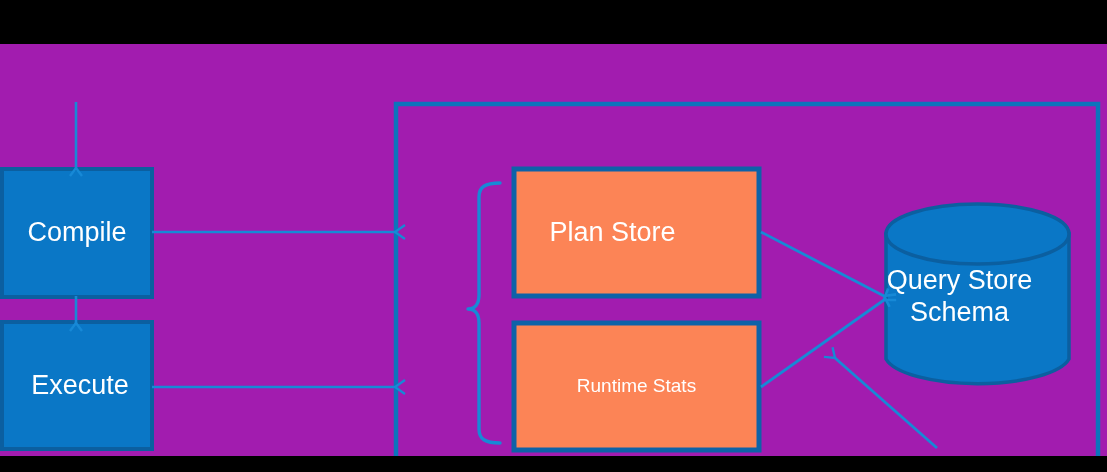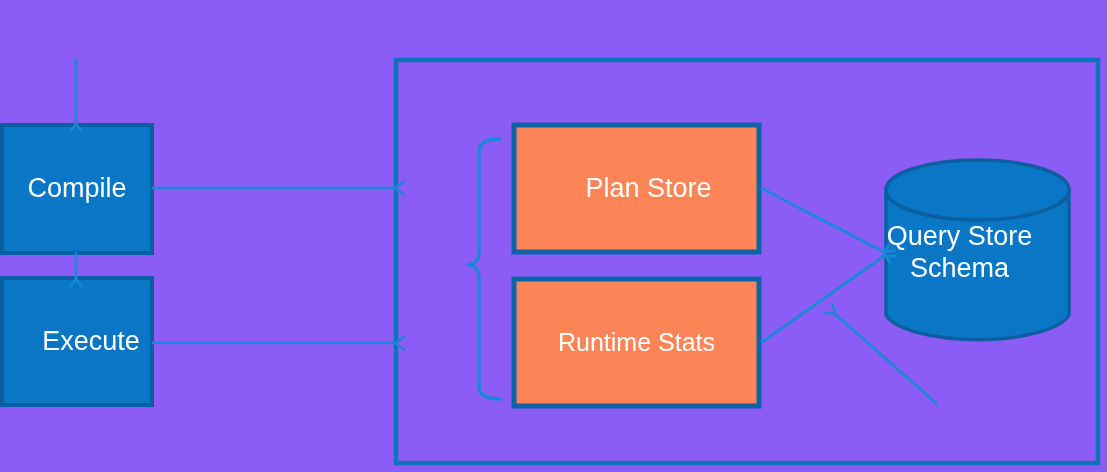--- a/index.html
+++ b/index.html
@@ -4,24 +4,25 @@
 <title>Query Store Architecture Diagram</title>
 <style>
   html, body {
     margin: 0;
     padding: 0;
     background: #000000;
   }
   #canvas {
     position: relative;
     width: 1107px;
-    height: 472px;
-    background: #8b5cf6;
+    height: 412px;
+    background: #a21caf;
     overflow: hidden;
     font-family: "Liberation Sans", sans-serif;
+    margin-top: 44px;
   }
   #vector-layer {
     position: absolute;
     left: 0;
     top: 0;
     width: 1107px;
     height: 472px;
   }
   .node-label {
     position: absolute;
@@ -38,48 +39,48 @@
     left: 2px;
     top: 125px;
     width: 150px;
     height: 128px;
     display: flex;
     align-items: center;
     justify-content: center;
     font-size: 27px;
   }
   .label-execute {
-    left: 16px;
+    left: 5px;
     top: 278px;
     width: 150px;
     height: 127px;
     display: flex;
     align-items: center;
     justify-content: center;
     font-size: 27px;
   }
   .label-plan-store {
-    left: 524px;
+    left: 488px;
     top: 123px;
     width: 249px;
     height: 131px;
     display: flex;
     align-items: center;
     justify-content: center;
     font-size: 27px;
   }
   .label-runtime-stats {
     left: 512px;
     top: 277px;
     width: 249px;
     height: 131px;
     display: flex;
     align-items: center;
     justify-content: center;
-    font-size: 25px;
+    font-size: 19px;
   }
   .label-query-store-schema {
     left: 866px;
     top: 185px;
     width: 187px;
     height: 135px;
     display: flex;
     align-items: center;
     justify-content: center;
     font-size: 27px;

